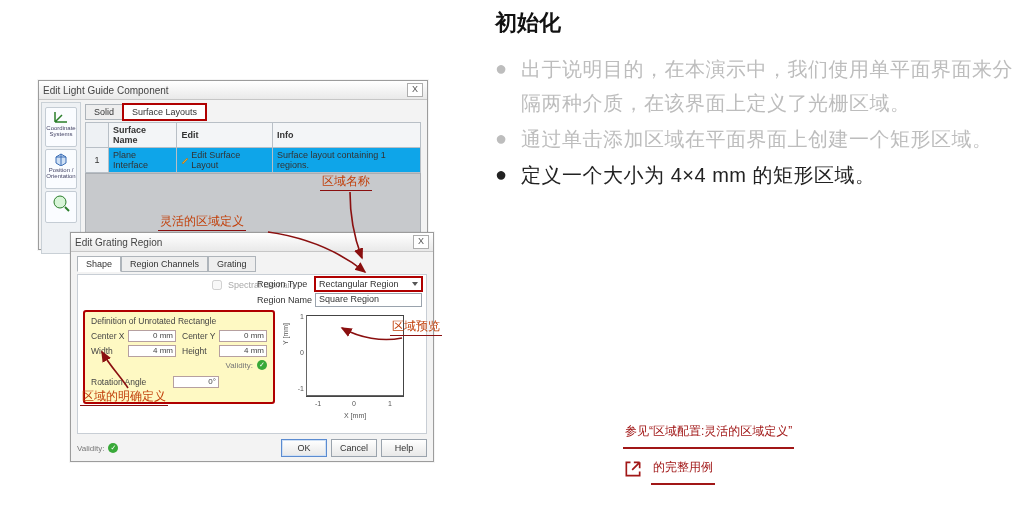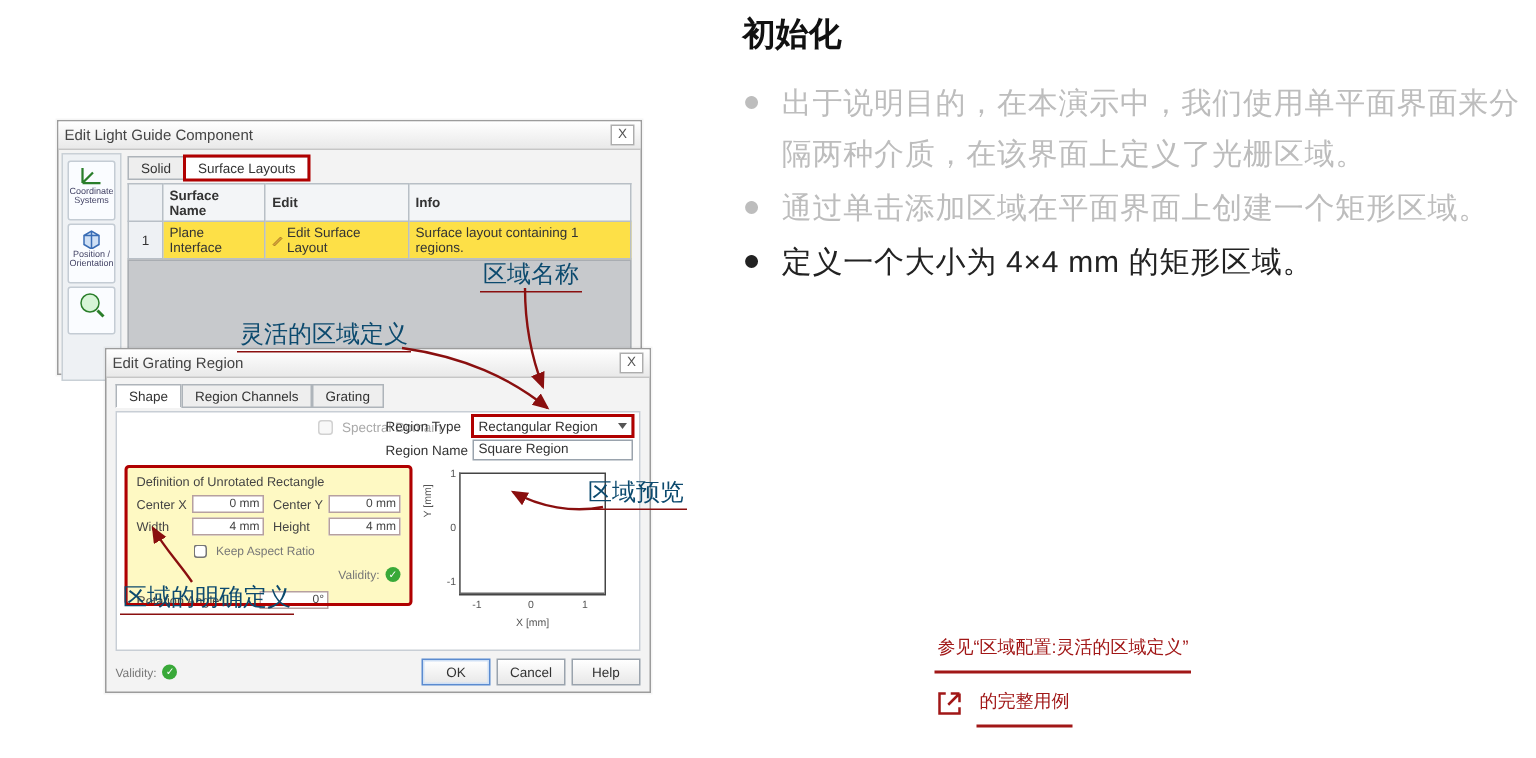--- a/index.html
+++ b/index.html
@@ -89,21 +89,21 @@
   }
   .side-btn .ic { display:block; margin:0 auto 1px; }
   .tabs { position:absolute; left:46px; top:4px; display:flex; font-size:9px; }
   .tab { padding:2px 8px; border:1px solid #aeb4ba; background:#eee; color:#333; }
   .tab.active { background:#fff; border-bottom-color:#fff; }
   .highlight-red { outline:2px solid #b00000; outline-offset:-1px; }
   .grid1 {
     position:absolute; left:46px; top:22px; right:6px;
   }
   .grid1 table { border-collapse:collapse; width:100%; font-size:9px; color:#333; }
-  .grid1 th, .grid1 td { border:1px solid #b8bfc6; padding:2px 4px; text-align:left; background:#fde047; }
+  .grid1 th, .grid1 td { border:1px solid #b8bfc6; padding:2px 4px; text-align:left; background:#0ea5e9; }
   .grid1 th { background:#f3f5f7; font-weight:600; }
   .grid1 .idx { width:14px; text-align:center; background:#eef1f4; }
   .grid1 .gray-block {
     height:78px; background:#c7c9cc; border:1px solid #a9adb2;
   }
 
   
   .dlg2 { left: 60px; top: 152px; width: 362px; height: 228px; }
   .dlg2 .body { position:relative; height:210px; }
   .tabs2 { position:absolute; left:6px; top:4px; display:flex; font-size:9px; }
@@ -170,21 +170,21 @@
   }
   .bottombar .valid { margin-left:0; }
   .btn {
     min-width:46px; height:18px; border:1px solid #9aa3ad; background:linear-gradient(#fff,#e8e8e8);
     font-size:9px; color:#333; text-align:center; line-height:16px; box-sizing:border-box;
   }
   .btn.primary { border-color:#5b8bd0; box-shadow: inset 0 0 0 1px #cfe0f5; }
 
   
   .callout {
-    position:absolute; font-size:16px; color:#0c4a6e; background:transparent;
+    position:absolute; font-size:12px; color:#c2410c; background:transparent;
     white-space:nowrap;
   }
   .callout .uline { border-bottom:1.5px solid #8a0f0f; padding:0 2px 2px; }
   svg.arrows { position:absolute; left:0; top:0; pointer-events:none; }
 
 </style>
 </head>
 <body>
 
 <div class="root">
@@ -331,24 +331,20 @@
             <div class="pair">
               <div class="cell">
                 <label>Width</label>
                 <div class="mini-field">4 mm</div>
               </div>
               <div class="cell">
                 <label>Height</label>
                 <div class="mini-field">4 mm</div>
               </div>
             </div>
-            <label class="kar">
-              <input type="checkbox" style="">
-              <span>Keep Aspect Ratio</span>
-            </label>
             <div style="display:flex">
               <span class="valid">
                 <span>Validity:</span>
                 <span class="ok-dot">✓</span>
               </span>
             </div>
             <div class="rot-row">
               <label>Rotation Angle</label>
               <div class="mini-field" style="max-width:46px">0°</div>
             </div>

